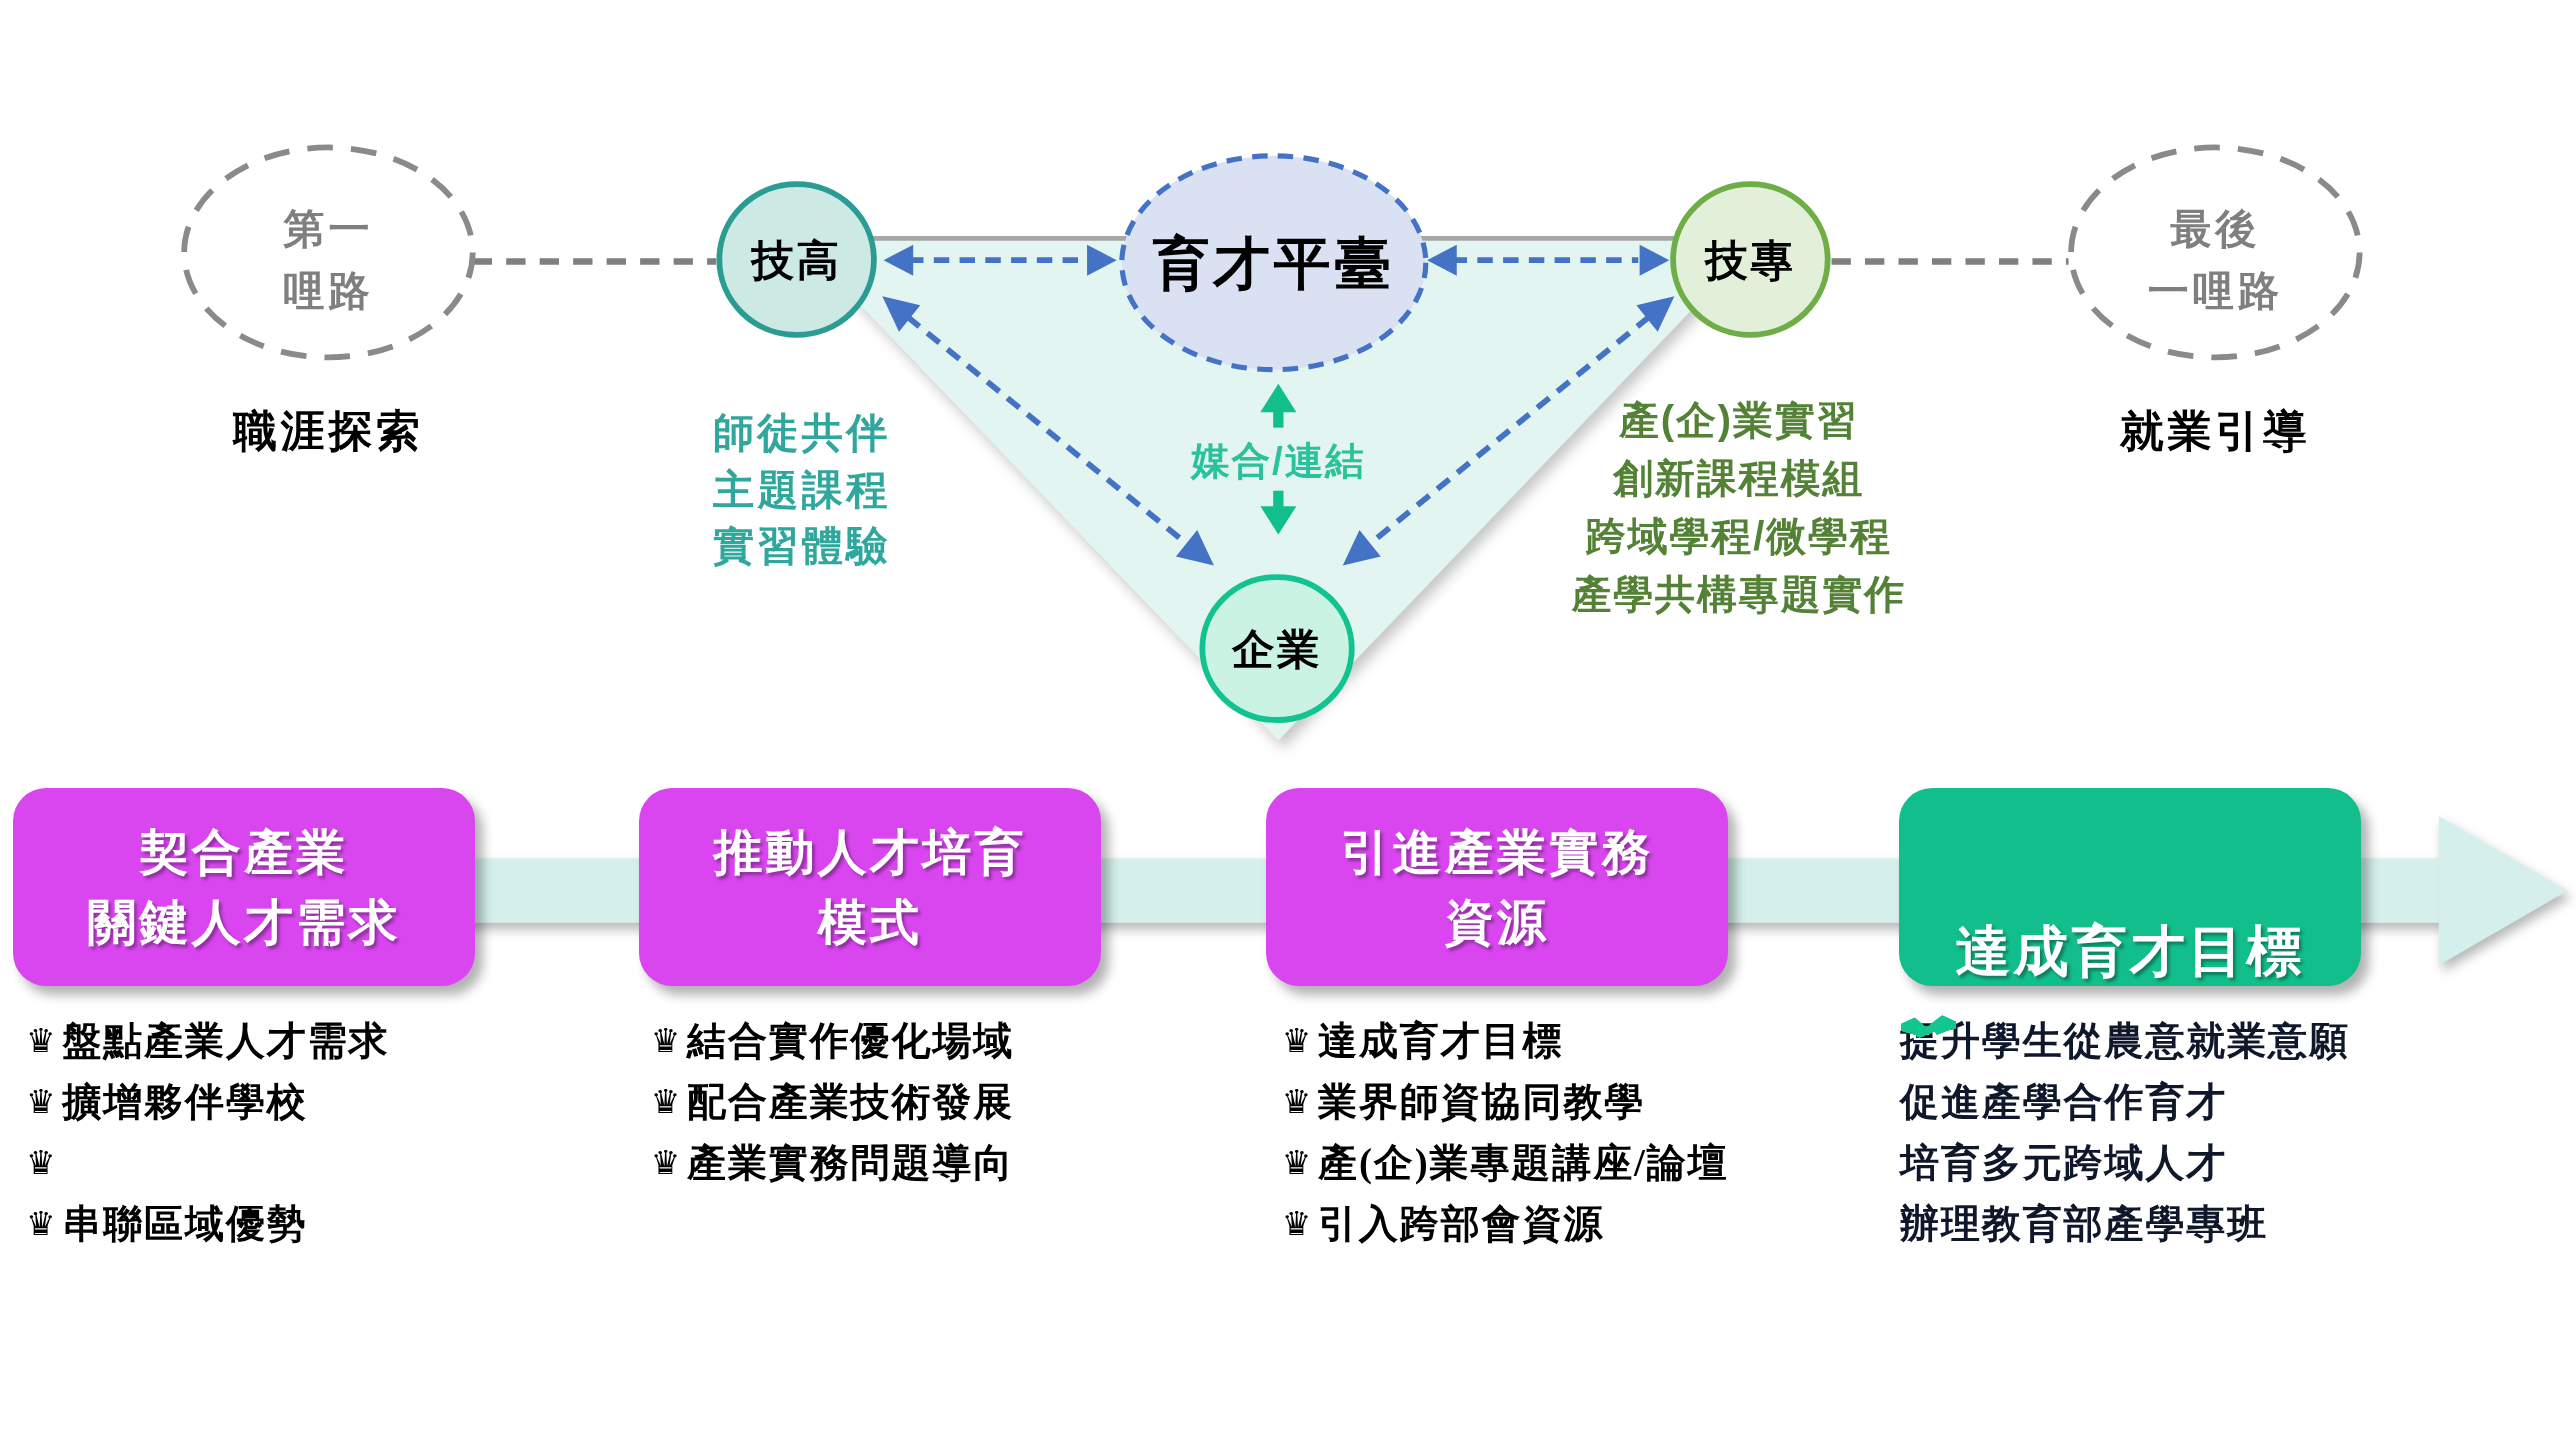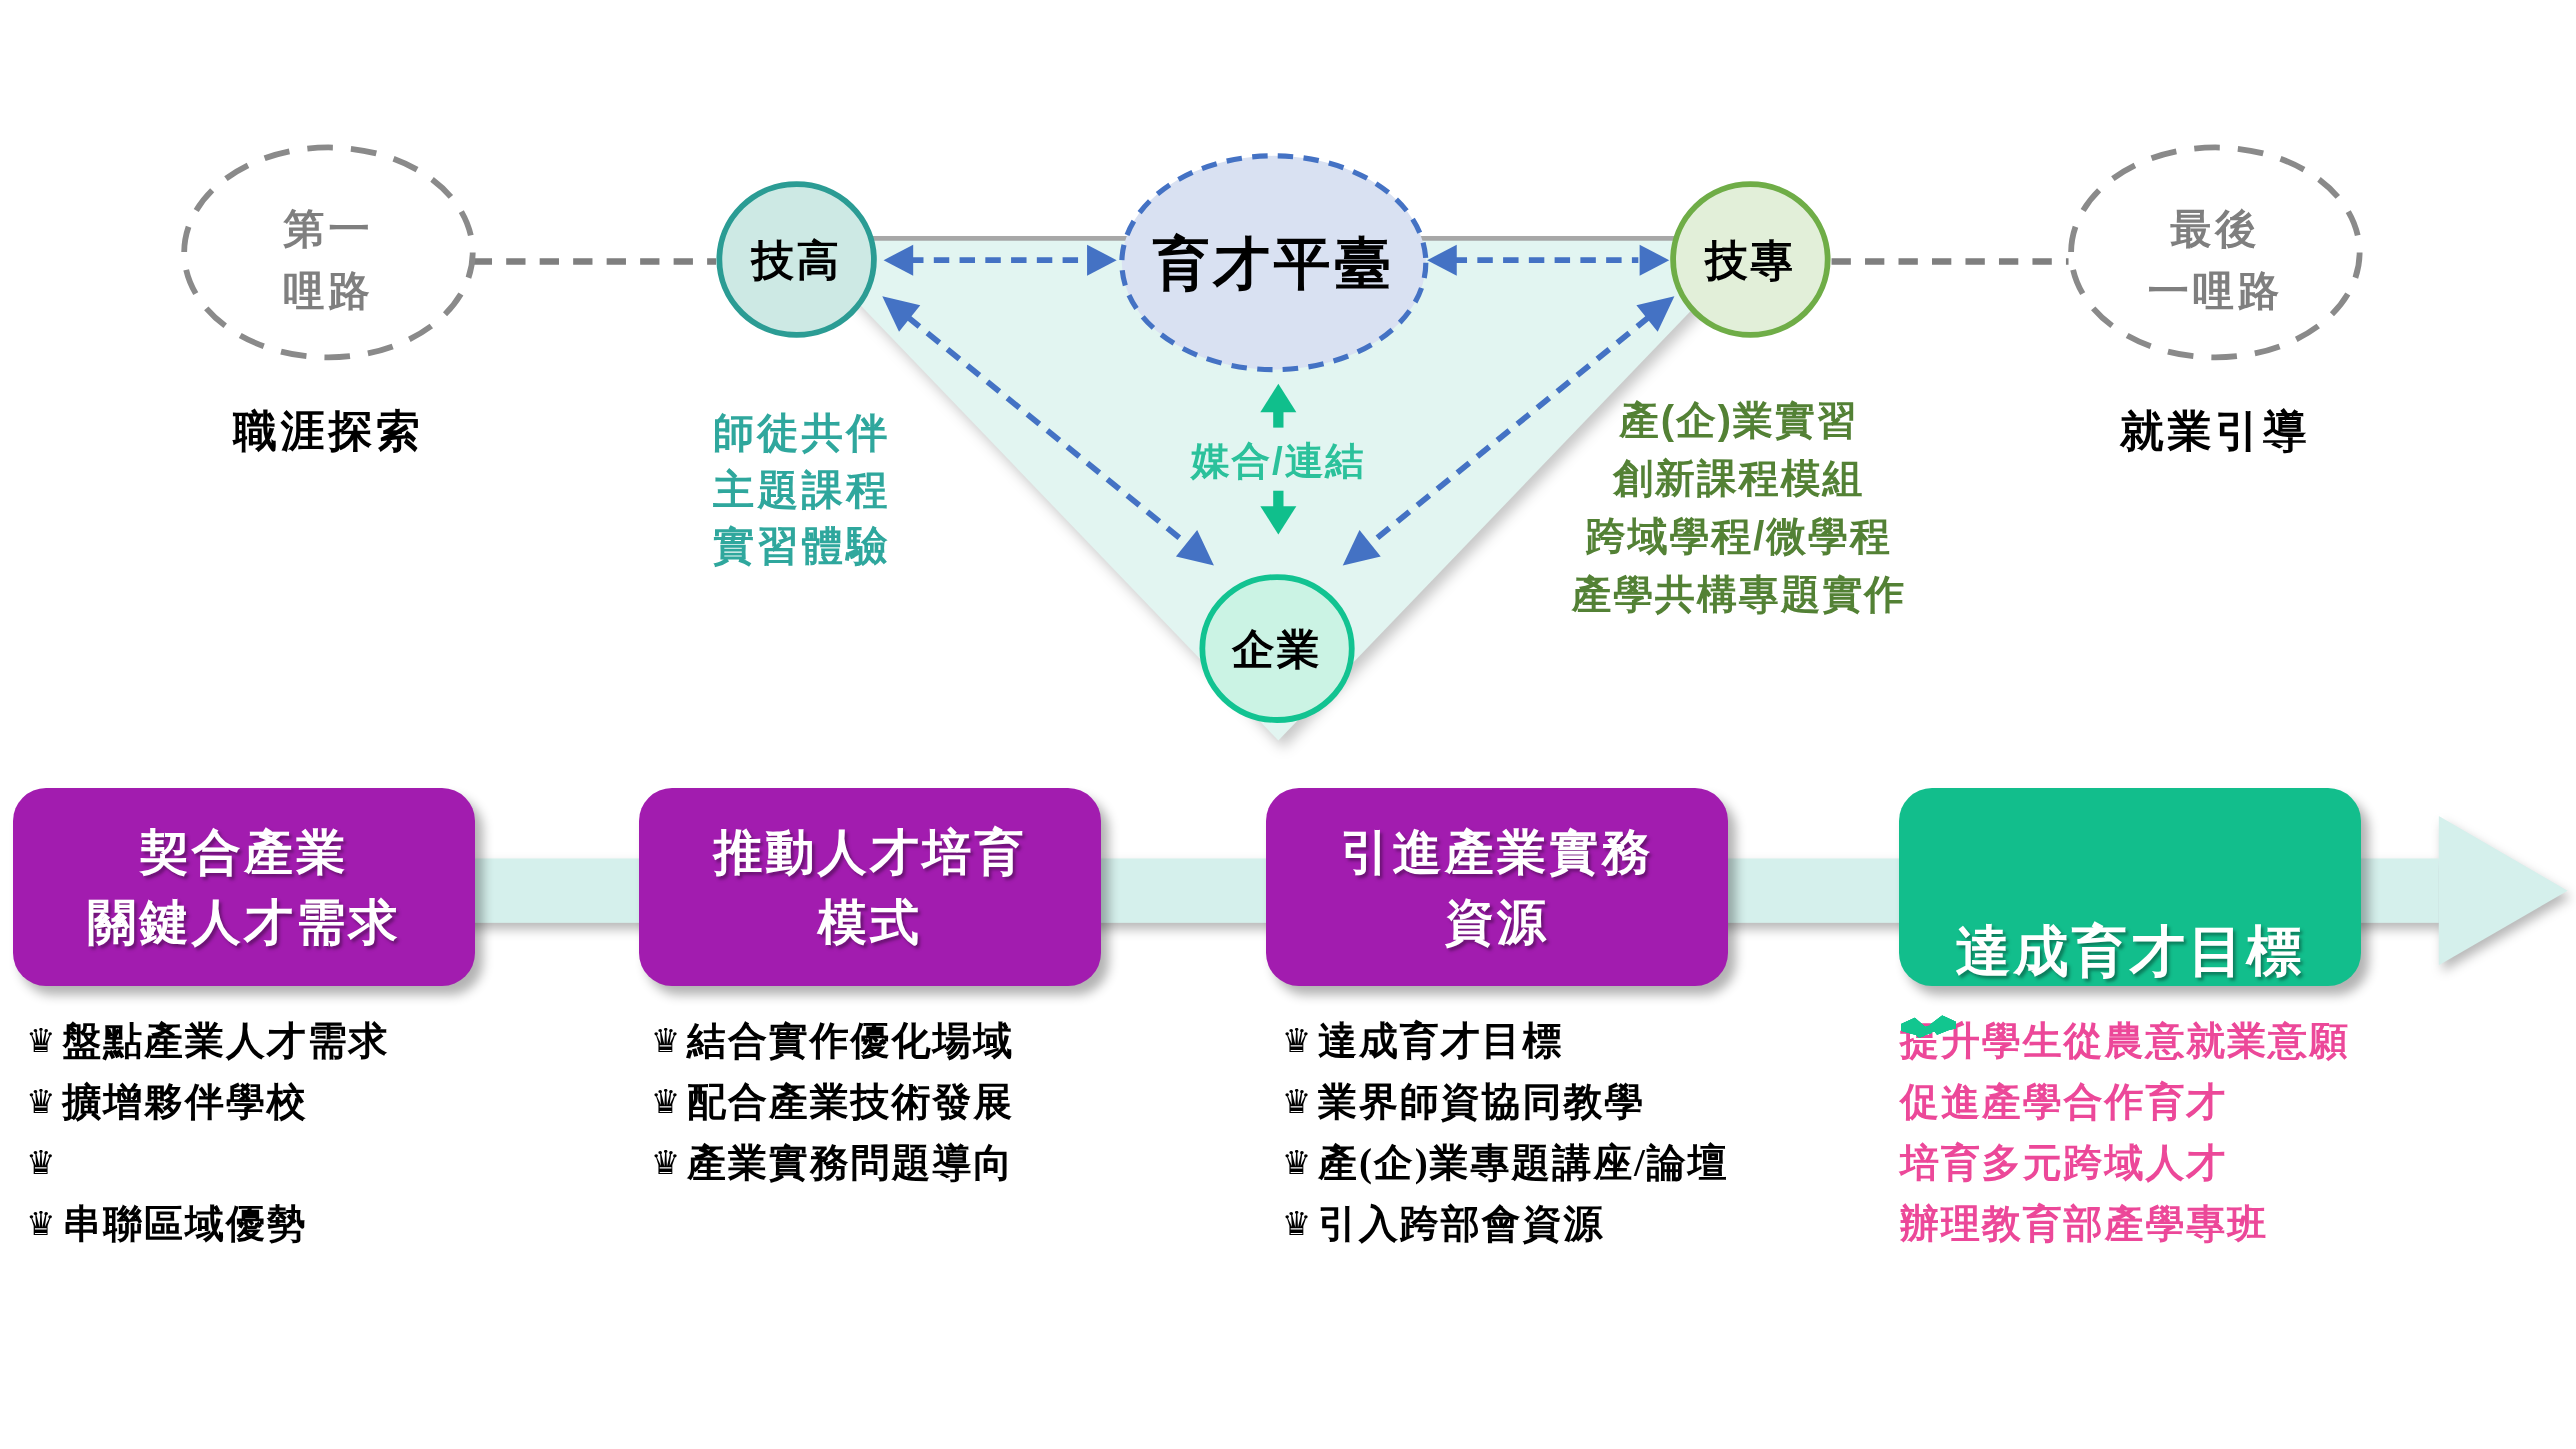--- a/index.html
+++ b/index.html
@@ -14,38 +14,38 @@
   .node-label{font-size:66px;font-weight:700;fill:#000000;letter-spacing:4px;}
   .platform-label{font-size:88px;font-weight:700;fill:#000000;letter-spacing:6px;}
   .note-teal{font-size:64px;font-weight:700;fill:#2fa79d;letter-spacing:5px;}
   .note-olive{font-size:62px;font-weight:700;fill:#538135;letter-spacing:3px;}
   .matching-label{font-size:60px;font-weight:700;fill:#2bc19b;letter-spacing:3px;}
   .tri{filter:drop-shadow(8px 12px 10px rgba(0,0,0,0.22));}
   .band{filter:drop-shadow(6px 10px 8px rgba(0,0,0,0.28));}
   
   .pbox{
     position:absolute;top:788px;width:462px;height:198px;border-radius:33px;
-    background:#a21caf;display:flex;flex-direction:column;align-items:center;justify-content:center;
+    background:#d946ef;display:flex;flex-direction:column;align-items:center;justify-content:center;
     text-align:center;box-shadow:7.7px 9px 10.3px rgba(0,0,0,0.30);
   }
   .pbox .tline{
     color:#ffffff;font-size:49px;font-weight:700;line-height:70px;letter-spacing:3.2px;
     text-shadow:2.6px 3.2px 3.2px rgba(0,0,0,0.35);white-space:nowrap;
   }
   .pbox--goal{background:#12be8c;}
   .pbox--goal .tline{font-size:55px;}
   
   .blist{position:absolute;top:1010px;}
   .bitem{display:flex;align-items:center;height:61px;white-space:nowrap;}
   .crown{
     width:43px;flex:none;text-align:center;font-size:33px;color:#000;
     font-family:"DejaVu Sans","Liberation Sans",sans-serif;line-height:61px;
   }
   .btext{font-size:39px;font-weight:700;color:#000000;letter-spacing:1.9px;font-family:Liberation Serif, serif;}
-  .blist--goal .btext{color:#ec4899;}
+  .blist--goal .btext{color:#0f172a;}
   .hs{width:57px;height:37px;flex:none;margin-right:9px;}
 </style>
 </head>
 <body>
 
 <svg width="2576" height="1449" viewBox="0 0 4000 2250">
 
   <line x1="1245" y1="372" x2="2725" y2="372" stroke="#a9a9a9" stroke-width="11"></line>
   <polygon class="tri" points="1240,374 2730,374 1985,1150" fill="#e2f5f1"></polygon>
 

